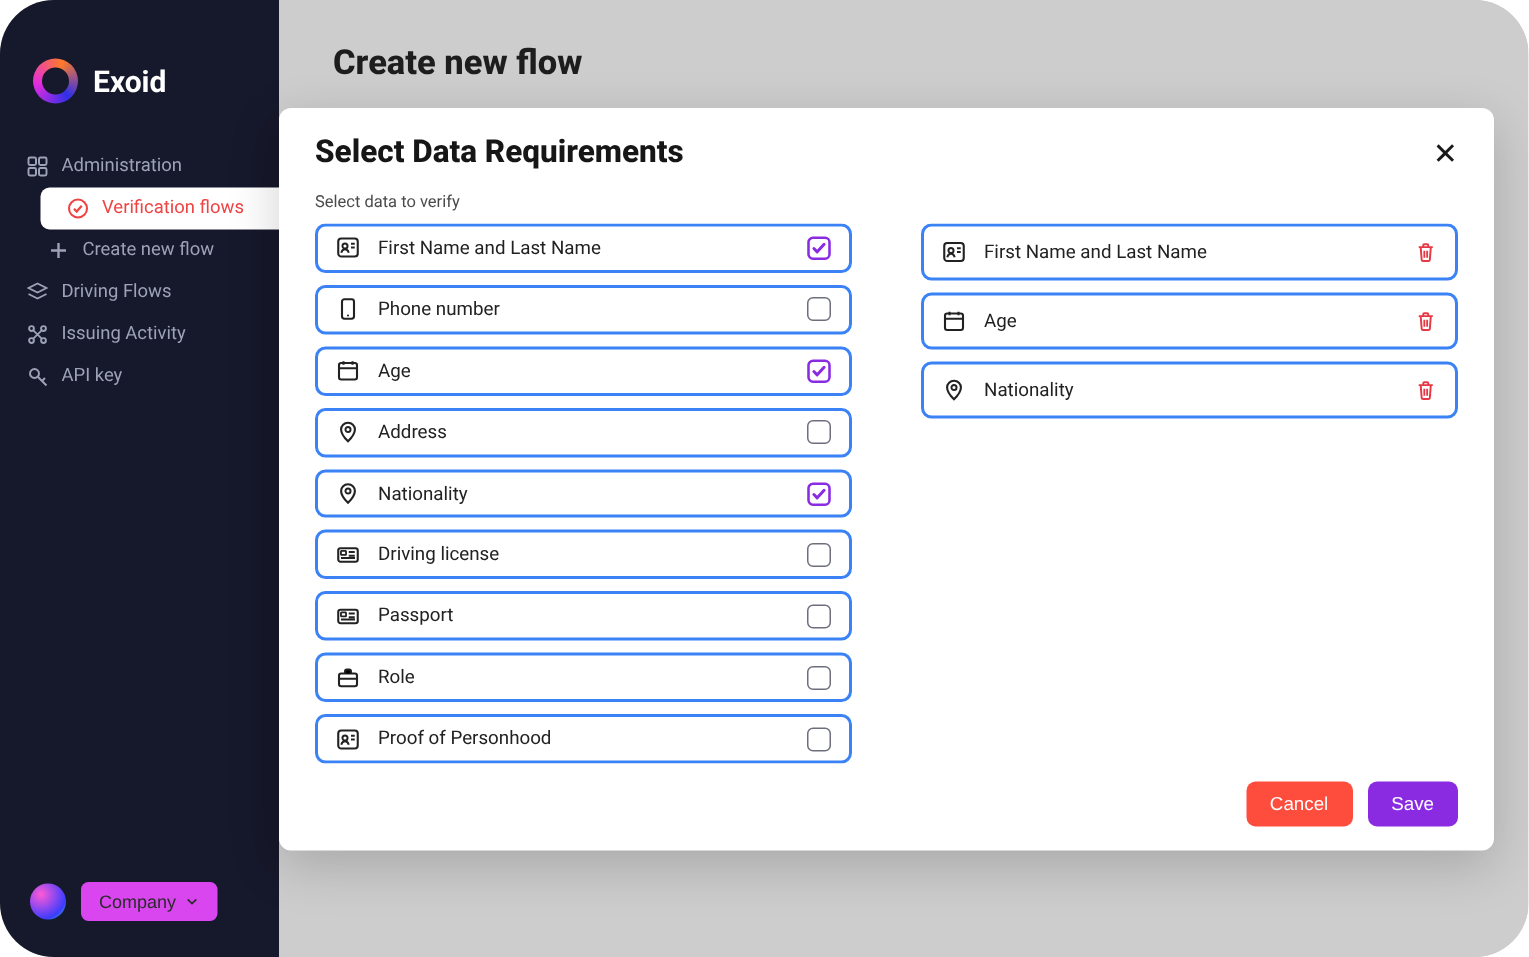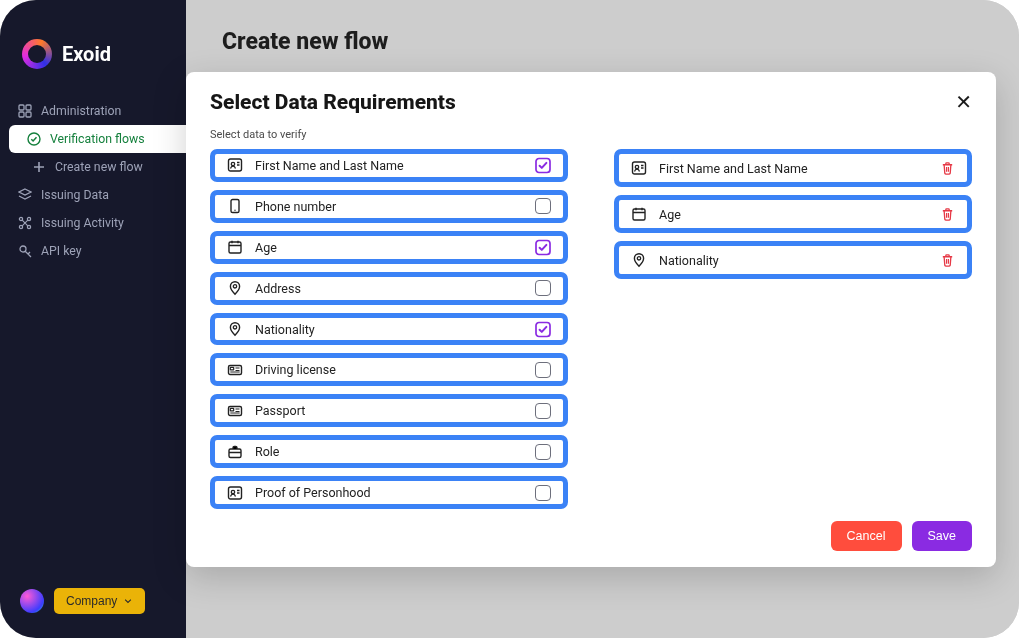--- a/index.html
+++ b/index.html
@@ -37,22 +37,22 @@
   }
   .brand-name { font-size: 20px; font-weight: 700; }
   .nav { list-style: none; }
   .nav-item {
     display: flex; align-items: center; gap: 9px;
     padding: 7px 18px; font-size: 12.3px;
     cursor: pointer;
   }
   .nav-item.indent { padding-left: 32px; }
   .nav-item.active {
-    background: #fff; color: #15803d; border-radius: 6px 0 0 6px;
-    margin-left: 9px;
+    background: #fff; color: #ef4444; border-radius: 6px 0 0 6px;
+    margin-left: 27px;
     text-align: center;
   }
   .nav-icon { width: 14px; height: 14px; display: inline-flex; align-items:center; justify-content:center; }
   .nav-icon svg { width: 14px; height: 14px; }
   .spacer { flex: 1; }
   .darkmode-row {
     display: flex; align-items: center; gap: 8px; padding: 10px 20px;
     font-size: 12px; color: #9da2b7;
   }
   .toggle {
@@ -65,21 +65,21 @@
   }
   .account-row {
     display: flex; align-items: center; gap: 10px;
     padding: 14px 20px 24px 20px;
   }
   .avatar {
     width: 24px; height: 24px; border-radius:50%;
     background: radial-gradient(circle at 30% 30%, #ff5ad6, #3c3cff 70%, #28e0b3);
   }
   .company-btn {
-    background: #eab308; color: #2b2b2b; border: none;
+    background: #d946ef; color: #2b2b2b; border: none;
     font-size: 12px; padding: 6px 12px; border-radius: 5px;
     display: inline-flex; align-items: center; gap: 6px;
   }
 
   
   .main {
     flex: 1; background: #cdcdcd; position: relative;
     padding: 28px 36px;
   }
   .page-title { font-size: 23px; font-weight: 800; color: #1d1d1d; }
@@ -104,21 +104,21 @@
     padding: 18px 24px 16px 24px;
   }
   .modal-header { display:flex; align-items:center; justify-content:space-between; }
   .modal-title { font-size: 21px; font-weight: 800; color:#161616; }
   .close-x { font-size: 20px; line-height: 1; cursor: pointer; color:#1a1a1a; }
   .modal-sub { font-size: 11px; color:#4b4b4b; font-weight:400; margin-top: 14px; }
   .columns { display:flex; gap: 44px; margin-top:8px; flex:1; overflow:hidden; }
   .col { flex:1; display:flex; flex-direction:column; gap:8px; }
   .col.left { overflow-y:auto; padding-right:2px; }
   .item-row {
-    border:5px solid #3b82f6; border-radius:7px; height:38px;
+    border:2px solid #3b82f6; border-radius:7px; height:38px;
     display:flex; align-items:center; padding:0 12px; gap:12px;
     font-size:12.5px; color:#222;
   }
   .item-row .lead { width:16px; height:16px; display:flex; align-items:center; justify-content:center; color:#222; }
   .item-row .lead svg { width:16px; height:16px; }
   .item-row .label { flex:1; }
   .chk, .chk-on, .del {
     width:16px; height:16px; display:flex; align-items:center; justify-content:center;
     cursor:pointer;
   }
@@ -244,21 +244,21 @@
             </svg>
           </span>
         <span>Create new flow</span>
       </li>
       <li class="nav-item">
         <span class="nav-icon">
             <svg viewBox="0 0 14 14">
               <use href="#i-layers"></use>
             </svg>
           </span>
-        <span>Issuing Data</span>
+        <span>Driving Flows</span>
       </li>
       <li class="nav-item">
         <span class="nav-icon">
             <svg viewBox="0 0 14 14">
               <use href="#i-nodes"></use>
             </svg>
           </span>
         <span>Issuing Activity</span>
       </li>
       <li class="nav-item">

